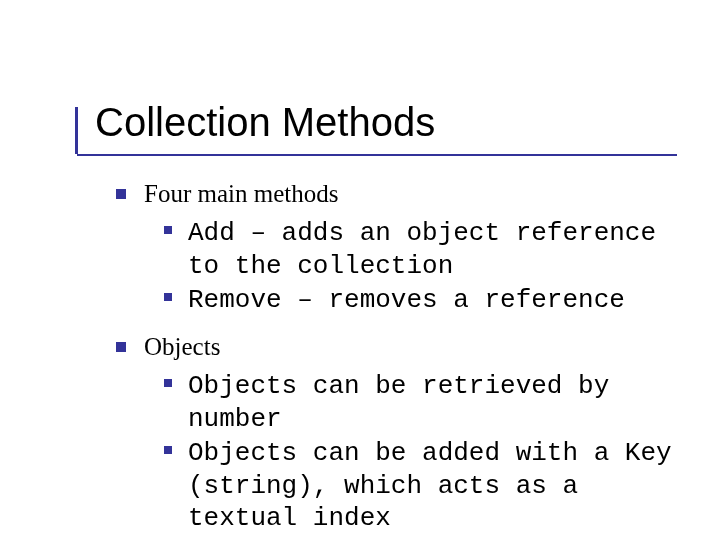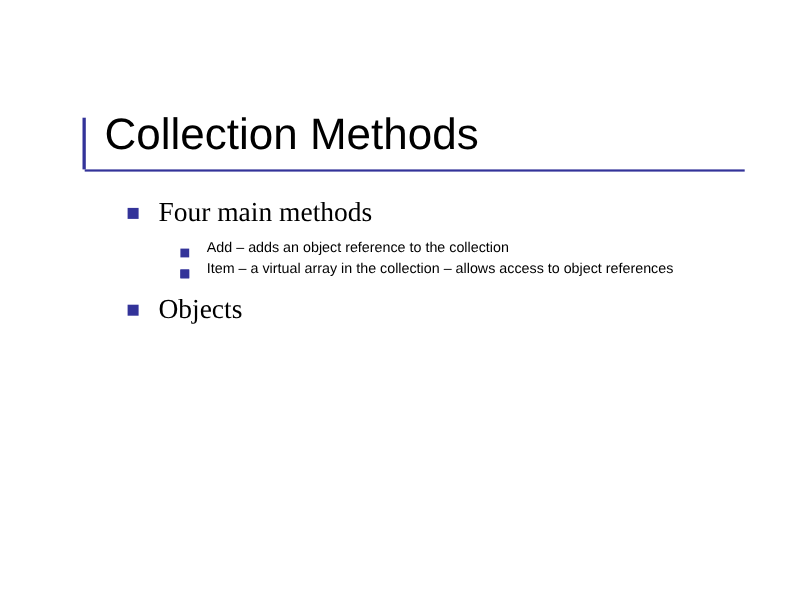--- a/index.html
+++ b/index.html
@@ -67,21 +67,22 @@
     height: 10px;
     background: #333399;
   }
   .lvl2-group {
     margin: 8px 0 14px 48px;
   }
   .lvl2 {
     position: relative;
     padding-left: 24px;
     margin-bottom: 2px;
-    font-size: 13px;
+    font-size: 26px;
+    font-family: Liberation Mono, monospace;
   }
   .lvl2 .bullet {
     position: absolute;
     left: 0;
     top: 9px;
     width: 8px;
     height: 8px;
     background: #333399;
   }
 </style>
@@ -102,28 +103,33 @@
       <span class="bullet"></span>
       <span>Four main methods</span>
     </div>
     <div class="lvl2-group">
       <div class="lvl2">
         <span class="bullet"></span>
         <span>Add – adds an object reference to the collection</span>
       </div>
       <div class="lvl2">
         <span class="bullet"></span>
-      </div>
-      <div class="lvl2">
-        <span class="bullet"></span>
-        <span>Item – a virtual array in the collection – allows access to object references</span>
+        <span>Remove – removes a reference</span>
       </div>
     </div>
 
     <div class="lvl1">
       <span class="bullet"></span>
       <span>Objects</span>
     </div>
     <div class="lvl2-group">
+      <div class="lvl2">
+        <span class="bullet"></span>
+        <span>Objects can be retrieved by number</span>
+      </div>
+      <div class="lvl2">
+        <span class="bullet"></span>
+        <span>Objects can be added with a Key (string), which acts as a textual index</span>
+      </div>
     </div>
 
   </div>
 </div>
 
 </body></html>

